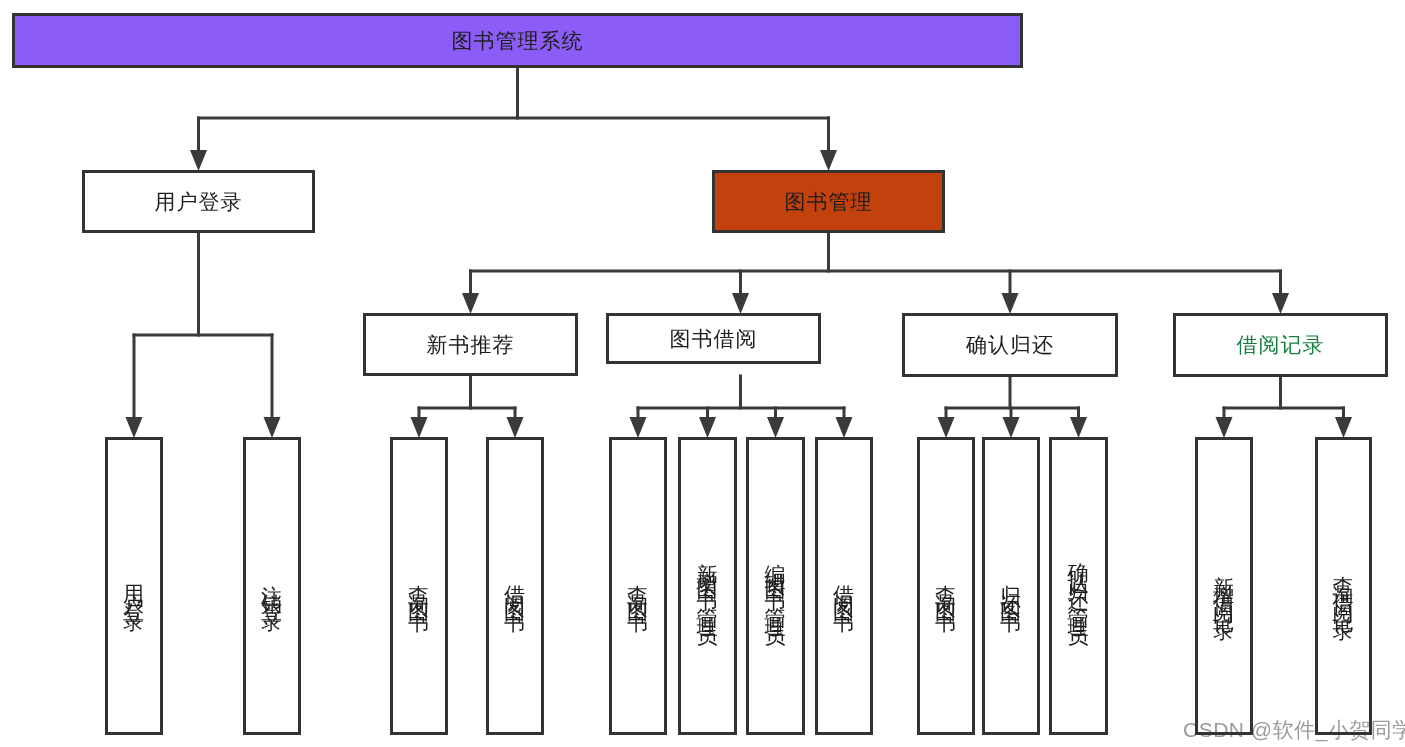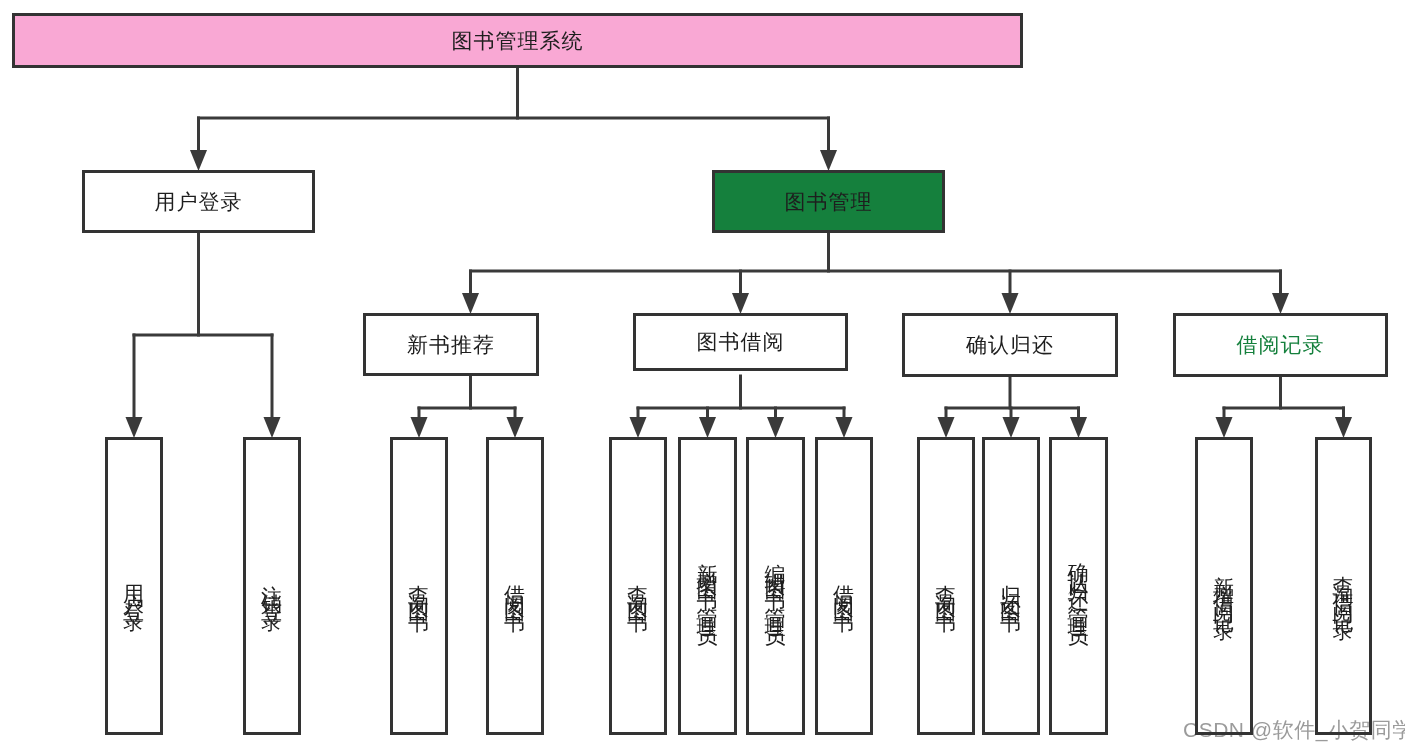--- a/index.html
+++ b/index.html
@@ -111,33 +111,33 @@
       <line x1="1078.5" y1="408" x2="1078.5" y2="420" stroke="#3a3a3a" stroke-width="3" stroke-linecap="square"></line>
       <polygon points="1070,417 1087,417 1078.5,438" fill="#3a3a3a"></polygon>
       <line x1="1280.5" y1="377" x2="1280.5" y2="408" stroke="#3a3a3a" stroke-width="3" stroke-linecap="square"></line>
       <line x1="1224" y1="408" x2="1343.5" y2="408" stroke="#3a3a3a" stroke-width="3" stroke-linecap="square"></line>
       <line x1="1224" y1="408" x2="1224" y2="420" stroke="#3a3a3a" stroke-width="3" stroke-linecap="square"></line>
       <polygon points="1215.5,417 1232.5,417 1224,438" fill="#3a3a3a"></polygon>
       <line x1="1343.5" y1="408" x2="1343.5" y2="420" stroke="#3a3a3a" stroke-width="3" stroke-linecap="square"></line>
       <polygon points="1335,417 1352,417 1343.5,438" fill="#3a3a3a"></polygon>
     </svg>
   <div id="nodes-layer">
-      <div class="node horizontal" style="left: 12px; top: 13px; width: 1011px; height: 55px; border-color: rgb(51, 51, 51); background: #f9a8d4; color: rgb(30, 30, 30);">
+      <div class="node horizontal" style="left: 12px; top: 13px; width: 1011px; height: 55px; border-color: rgb(51, 51, 51); background: #8b5cf6; color: rgb(30, 30, 30);">
         <span class="node-label">图书管理系统</span>
       </div>
       <div class="node horizontal" style="left: 82px; top: 170px; width: 233px; height: 63px; border-color: rgb(51, 51, 51); background: rgb(255, 255, 255); color: rgb(30, 30, 30);">
         <span class="node-label">用户登录</span>
       </div>
-      <div class="node horizontal" style="left: 712px; top: 170px; width: 233px; height: 63px; border-color: rgb(51, 51, 51); background: #15803d; color: rgb(30, 30, 30);">
+      <div class="node horizontal" style="left: 712px; top: 170px; width: 233px; height: 63px; border-color: rgb(51, 51, 51); background: #c2410c; color: rgb(30, 30, 30);">
         <span class="node-label">图书管理</span>
       </div>
-      <div class="node horizontal" style="left: 363px; top: 313px; width: 176px; height: 63px; border-color: rgb(51, 51, 51); background: rgb(255, 255, 255); color: rgb(30, 30, 30);">
+      <div class="node horizontal" style="left: 363px; top: 313px; width: 215px; height: 63px; border-color: rgb(51, 51, 51); background: rgb(255, 255, 255); color: rgb(30, 30, 30);">
         <span class="node-label">新书推荐</span>
       </div>
-      <div class="node horizontal" style="left: 633px; top: 313px; width: 215px; height: 58px; border-color: rgb(51, 51, 51); background: rgb(255, 255, 255); color: rgb(30, 30, 30);">
+      <div class="node horizontal" style="left: 606px; top: 313px; width: 215px; height: 51px; border-color: rgb(51, 51, 51); background: rgb(255, 255, 255); color: rgb(30, 30, 30);">
         <span class="node-label">图书借阅</span>
       </div>
       <div class="node horizontal" style="left: 902px; top: 313px; width: 216px; height: 64px; border-color: rgb(51, 51, 51); background: rgb(255, 255, 255); color: rgb(30, 30, 30);">
         <span class="node-label">确认归还</span>
       </div>
       <div class="node horizontal" style="left: 1173px; top: 313px; width: 215px; height: 64px; border-color: rgb(51, 51, 51); background: rgb(255, 255, 255); color: #15803d;">
         <span class="node-label">借阅记录</span>
       </div>
       <div class="node vertical" style="left: 105px; top: 437px; width: 58px; height: 298px; border-color: rgb(51, 51, 51); background: rgb(255, 255, 255); color: rgb(30, 30, 30);">
         <span class="node-label">用户登录</span>

